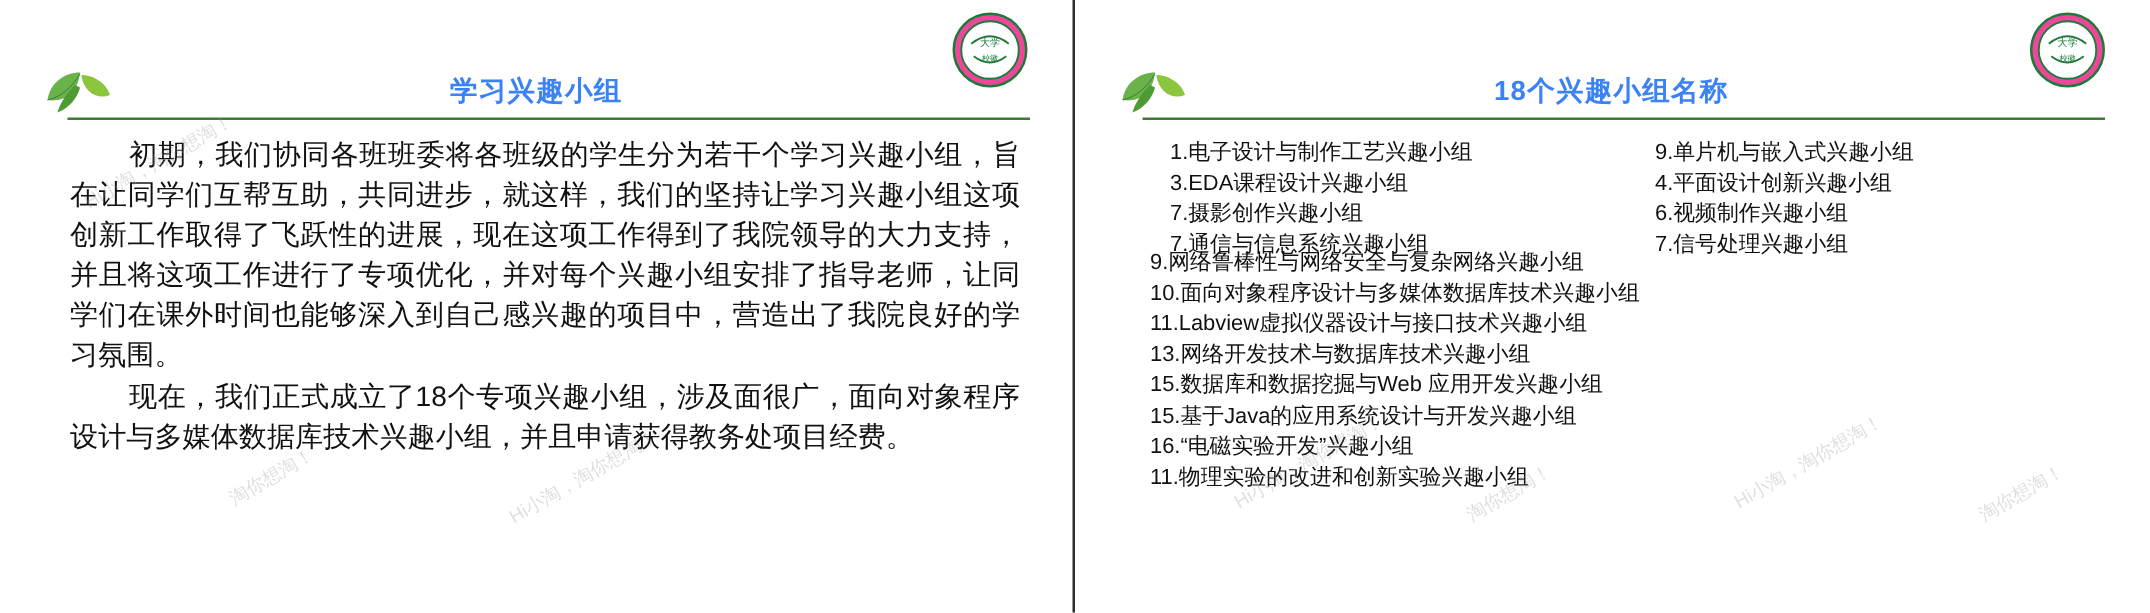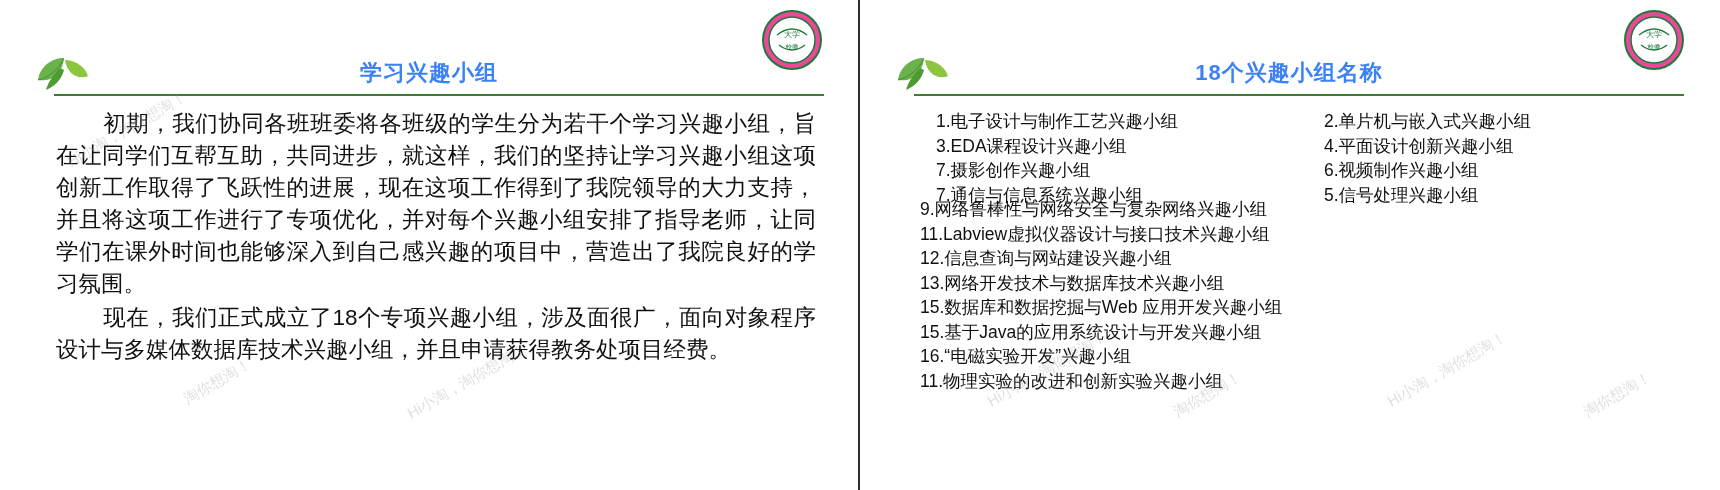--- a/index.html
+++ b/index.html
@@ -202,31 +202,31 @@
 
     <div class="list-wrap">
       <div class="two-col">
         <div class="col a">
           <div>1.电子设计与制作工艺兴趣小组</div>
           <div>3.EDA课程设计兴趣小组</div>
           <div>7.摄影创作兴趣小组</div>
           <div>7.通信与信息系统兴趣小组</div>
         </div>
         <div class="col b">
-          <div>2.单片机与嵌入式兴趣小组</div>
+          <div>9.单片机与嵌入式兴趣小组</div>
           <div>4.平面设计创新兴趣小组</div>
           <div>6.视频制作兴趣小组</div>
-          <div>5.信号处理兴趣小组</div>
+          <div>7.信号处理兴趣小组</div>
         </div>
       </div>
 
       <div class="single-col">
         <div>9.网络鲁棒性与网络安全与复杂网络兴趣小组</div>
+        <div>10.面向对象程序设计与多媒体数据库技术兴趣小组</div>
         <div>11.Labview虚拟仪器设计与接口技术兴趣小组</div>
-        <div>12.信息查询与网站建设兴趣小组</div>
         <div>13.网络开发技术与数据库技术兴趣小组</div>
         <div>15.数据库和数据挖掘与Web 应用开发兴趣小组</div>
         <div>15.基于Java的应用系统设计与开发兴趣小组</div>
         <div>16.“电磁实验开发”兴趣小组</div>
         <div>11.物理实验的改进和创新实验兴趣小组</div>
       </div>
     </div>
   </div>
 
   <div id="watermark-layer">

